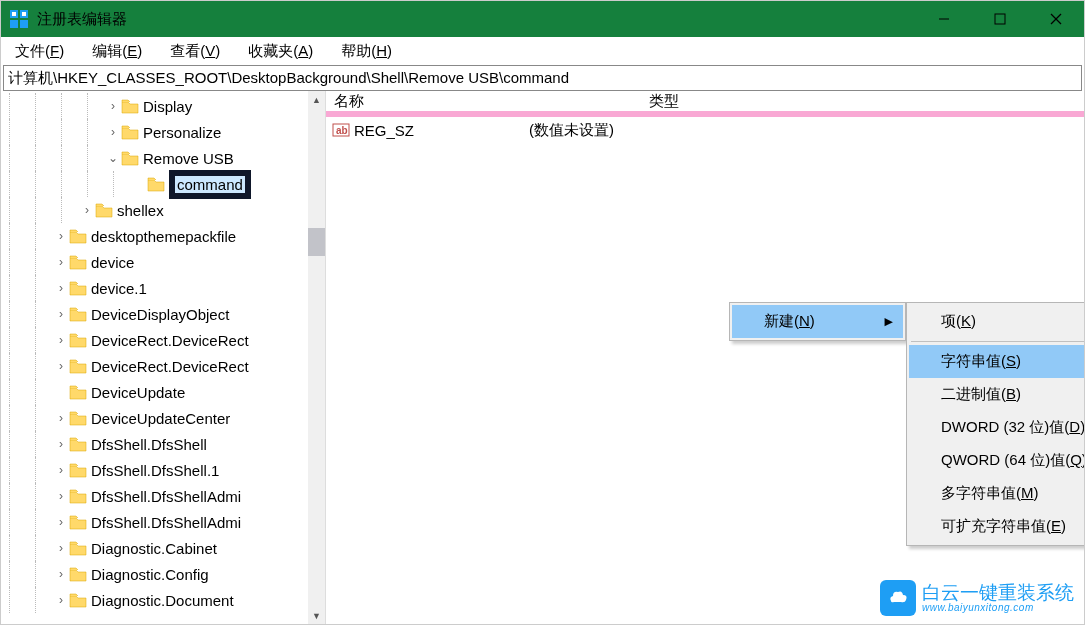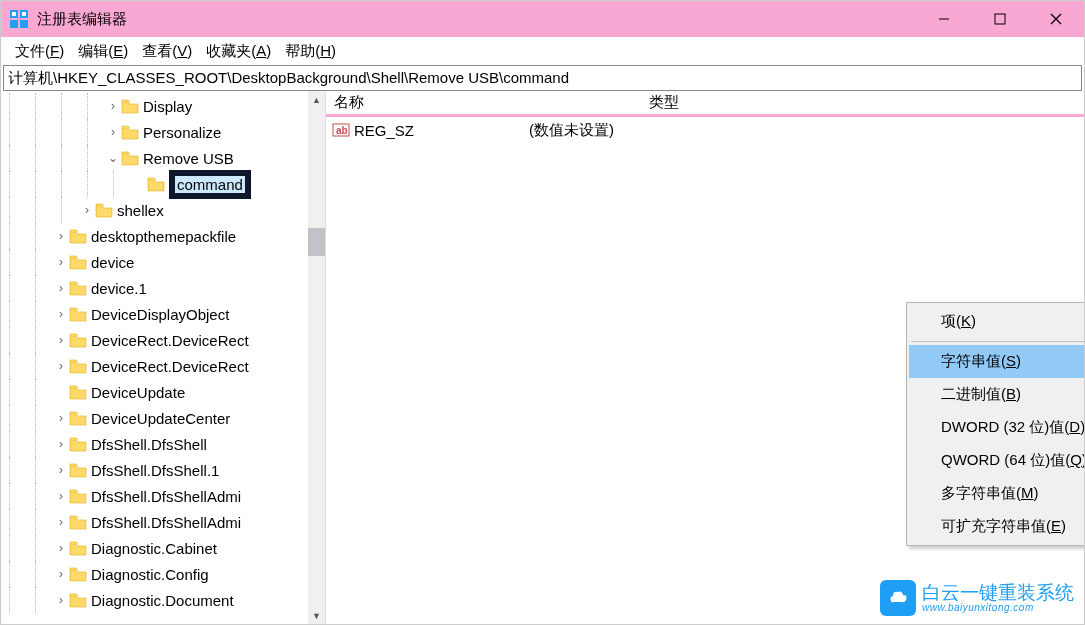--- a/index.html
+++ b/index.html
@@ -1,45 +1,45 @@
 <!DOCTYPE html>
 <html><head>
 <meta charset="utf-8">
 <style>
 * { margin: 0; padding: 0; box-sizing: border-box; font-family: "Microsoft YaHei", "Segoe UI", sans-serif; }
 body { background: #fff; width: 1085px; height: 625px; overflow: hidden; position: relative; border: 1px solid #ccc; }
 
-.titlebar { height: 36px; display: flex; align-items: center; padding-left: 8px; background: #f9a8d4; }
+.titlebar { height: 36px; display: flex; align-items: center; padding-left: 8px; background: #15803d; }
 .titlebar .app-icon { width: 20px; height: 20px; margin-right: 8px; }
 .titlebar .title { font-size: 15px; flex: 1; }
 .win-controls { display: flex; height: 36px; }
 .win-btn { width: 56px; display: flex; align-items: center; justify-content: center; cursor: pointer; }
 
-.menubar { height: 28px; display: flex; align-items: center; padding: 0 10px; gap: 6px; font-size: 15px; }
+.menubar { height: 28px; display: flex; align-items: center; padding: 0 10px; gap: 20px; font-size: 15px; }
 .menubar span u { text-decoration: underline; }
 .menubar > span { padding: 2px 4px; cursor: default; }
 
 .addressbar { height: 26px; border: 1px solid #888; margin: 0 2px; display: flex; align-items: center; padding: 0 4px; font-size: 15px; }
 
 .workspace { display: flex; height: calc(625px - 36px - 28px - 26px - 2px); position: relative; }
 
 .tree-panel { width: 325px; border-right: 1px solid #ddd; overflow: hidden; font-size: 15px; padding-top: 2px; position: relative; }
 .tree-scroll { position: absolute; right: 0; top: 0; bottom: 0; width: 17px; background: #f0f0f0; display: flex; flex-direction: column; }
 .tree-scroll .arrow { height: 17px; display: flex; align-items: center; justify-content: center; background: #f0f0f0; font-size: 9px; color: #555; }
 .tree-scroll .thumb { background: #c2c3c9; flex: 0 0 28px; margin-top: 120px; }
 .tree-scroll .track { flex: 1; }
 .tree { padding-left: 0; }
 .tree-row { display: flex; align-items: center; height: 26px; white-space: nowrap; }
 .tree-row .expander { width: 16px; text-align: center; color: #666; font-size: 12px; display: inline-block; }
 .tree-row .folder { width: 18px; height: 15px; margin-right: 4px; }
 .tree-row.selected { }
 .tree-row.selected .label { background: #cce8ff; border: 6px solid #0f172a; padding: 0 2px; }
 
 .list-panel { flex: 1; font-size: 15px; position: relative; }
-.list-header { display: flex; height: 26px; align-items: center; border-bottom: 3px solid #f9a8d4; }
+.list-header { display: flex; height: 26px; align-items: center; border-bottom: 6px solid #f9a8d4; }
 .list-header .col { padding-left: 8px; }
 .col-name { width: 178px; }
 .col-type { width: 175px; text-align: right; }
 .col-data { flex: 1; }
 .list-row { display: flex; height: 26px; align-items: center; }
 .val-icon { width: 18px; height: 18px; margin-left: 6px; margin-right: 4px; }
 
 .context-menu { position: absolute; background: #f0f0f0; border: 1px solid #b6b6b6; box-shadow: 3px 3px 3px rgba(0,0,0,0.2); font-size: 15px; padding: 2px; }
 .context-menu.primary { left: 403px; top: 211px; width: 177px; }
 .menu-item { height: 33px; display: flex; align-items: center; padding-left: 32px; position: relative; }
@@ -333,20 +333,26 @@
     </div>
     <div class="list-row">
       <svg class="val-icon" viewBox="0 0 18 18">
         <rect x="1" y="3" width="16" height="12" fill="#fff" stroke="#c0504d" stroke-width="1"></rect>
         <text x="4" y="13" font-size="10" font-weight="bold" fill="#c0504d">ab</text>
       </svg>
       <div style="width:175px">REG_SZ</div>
       <div>(数值未设置)</div>
     </div>
 
+    <div class="context-menu primary">
+      <div class="menu-item hover">
+        <span>新建(<u>N</u>)</span>
+        <span class="arrow-r">▶</span>
+      </div>
+    </div>
 
     <div class="context-menu submenu" id="submenu-container">
         <div class="sub-item">
           <span>项(<u>K</u>)</span>
         </div>
         <div class="sub-sep"></div>
         <div class="sub-item hover">
           <span>字符串值(<u>S</u>)</span>
         </div>
         <div class="sub-item">

